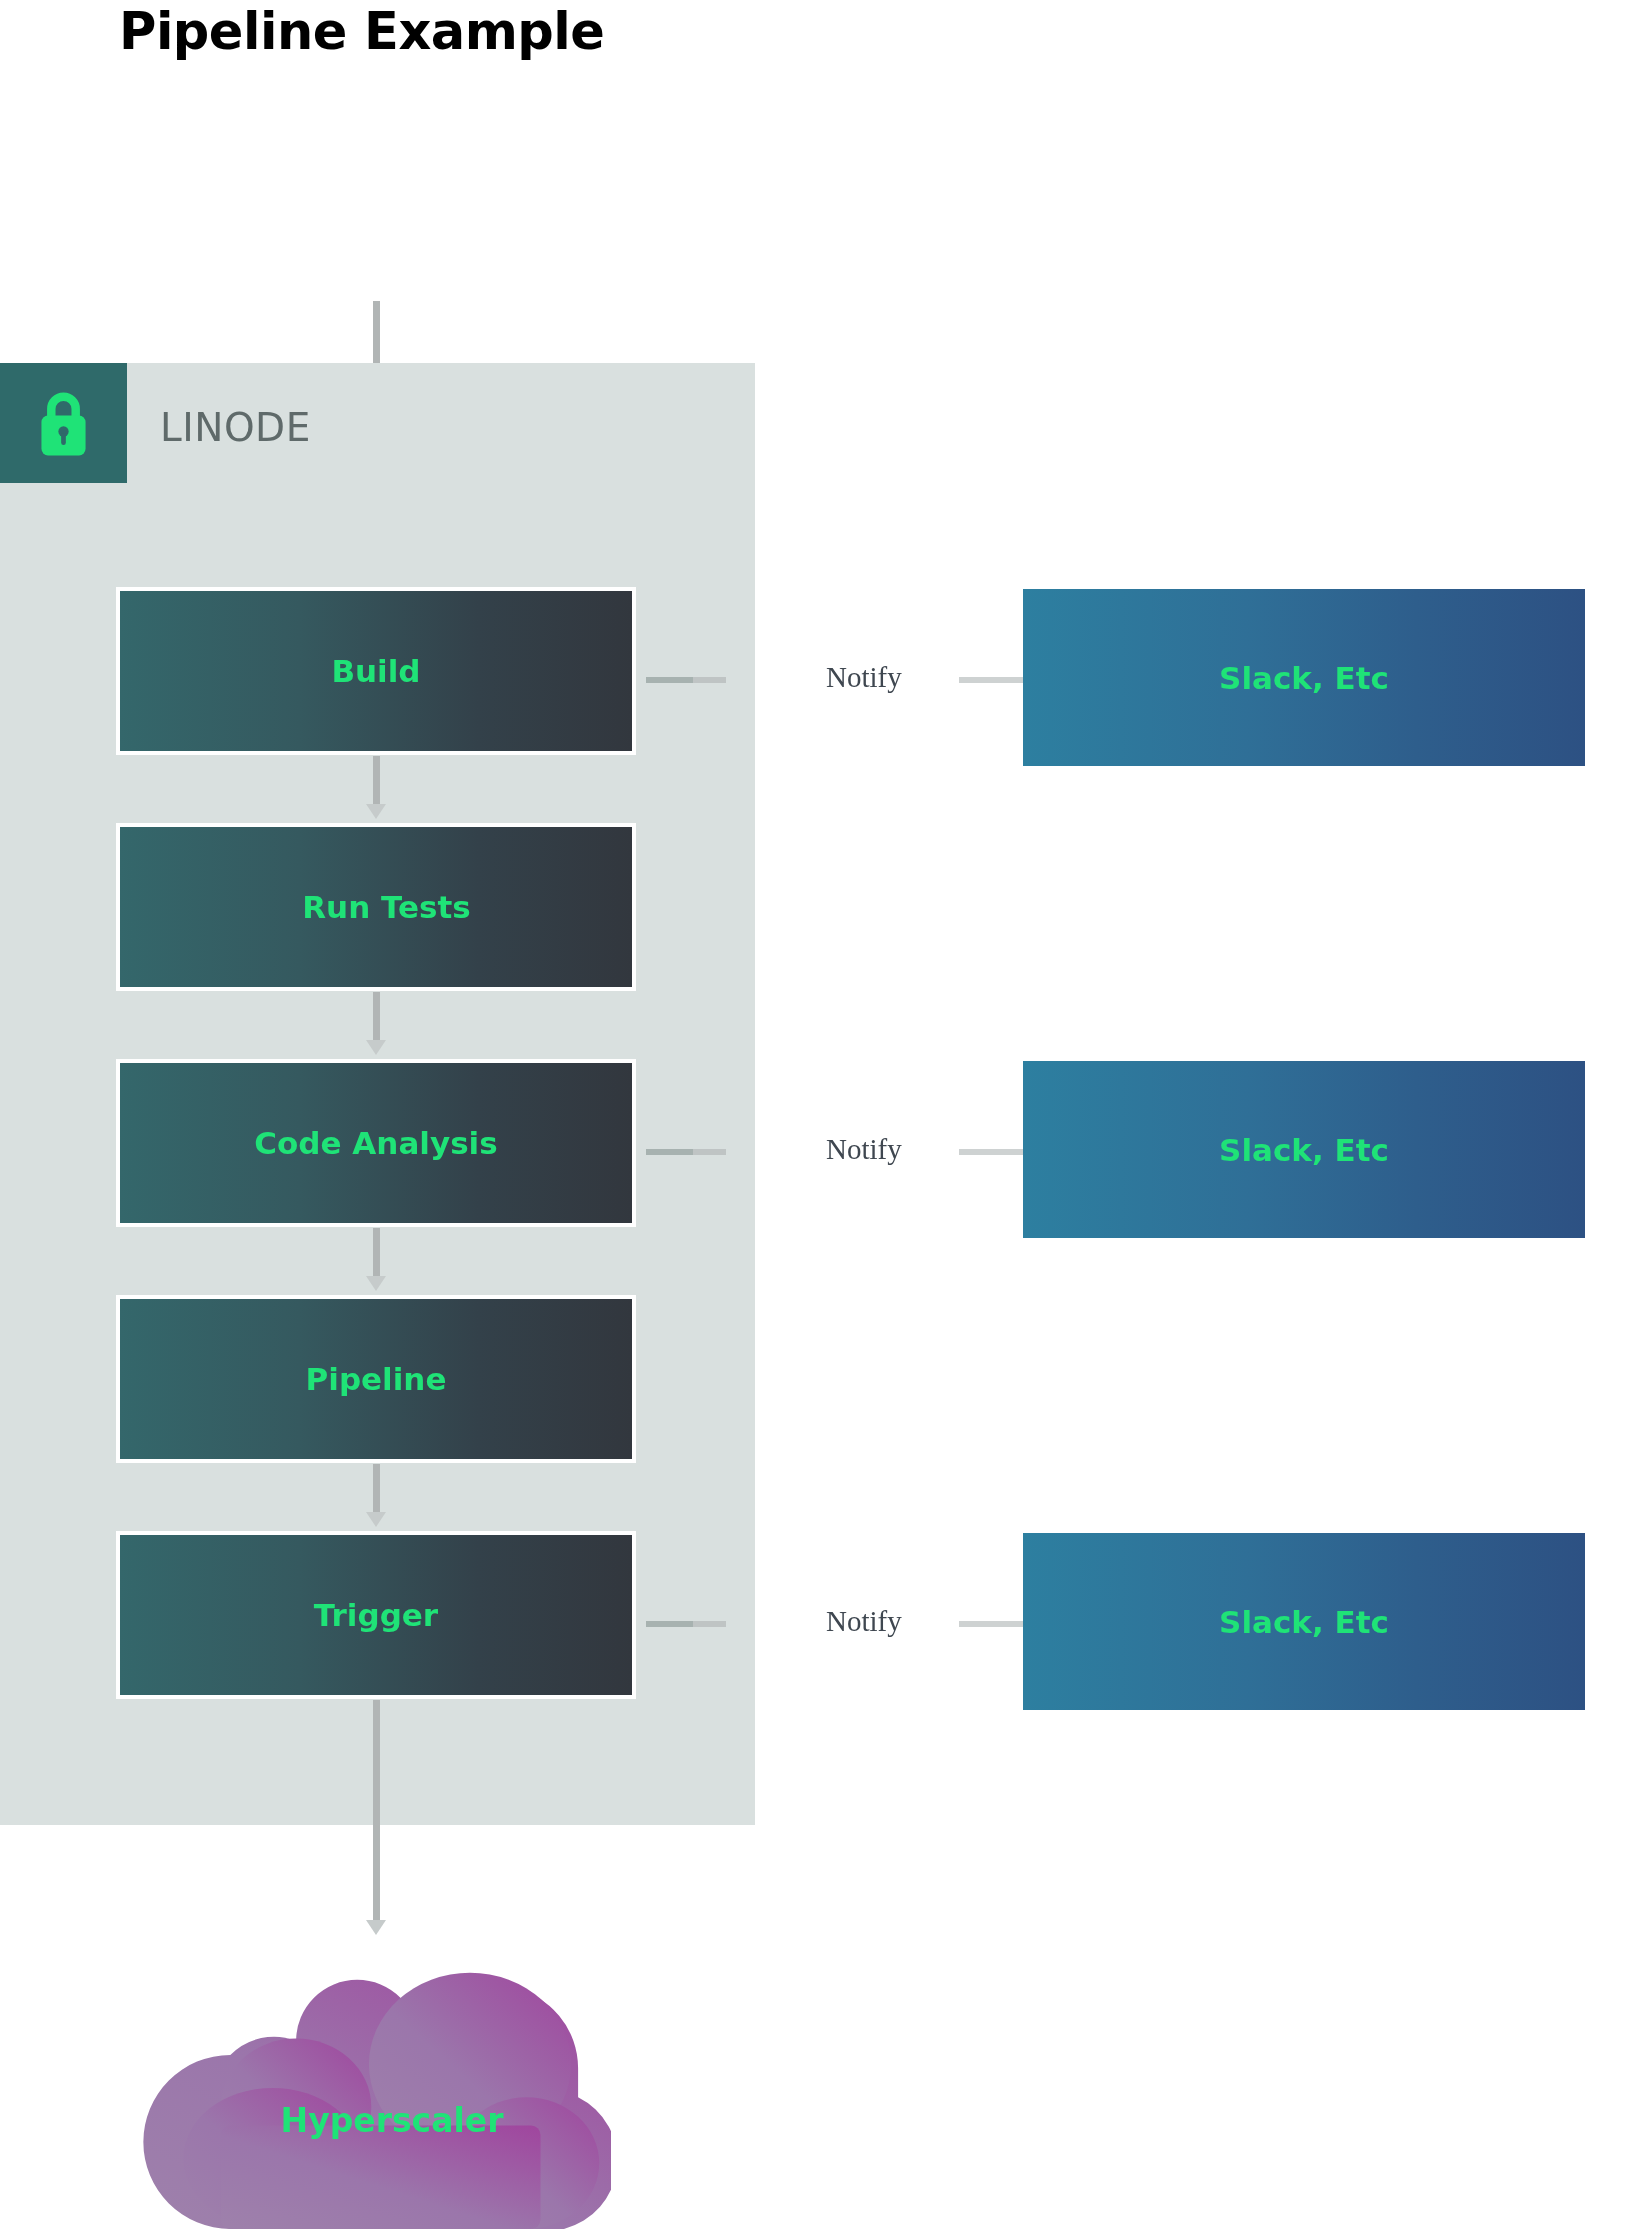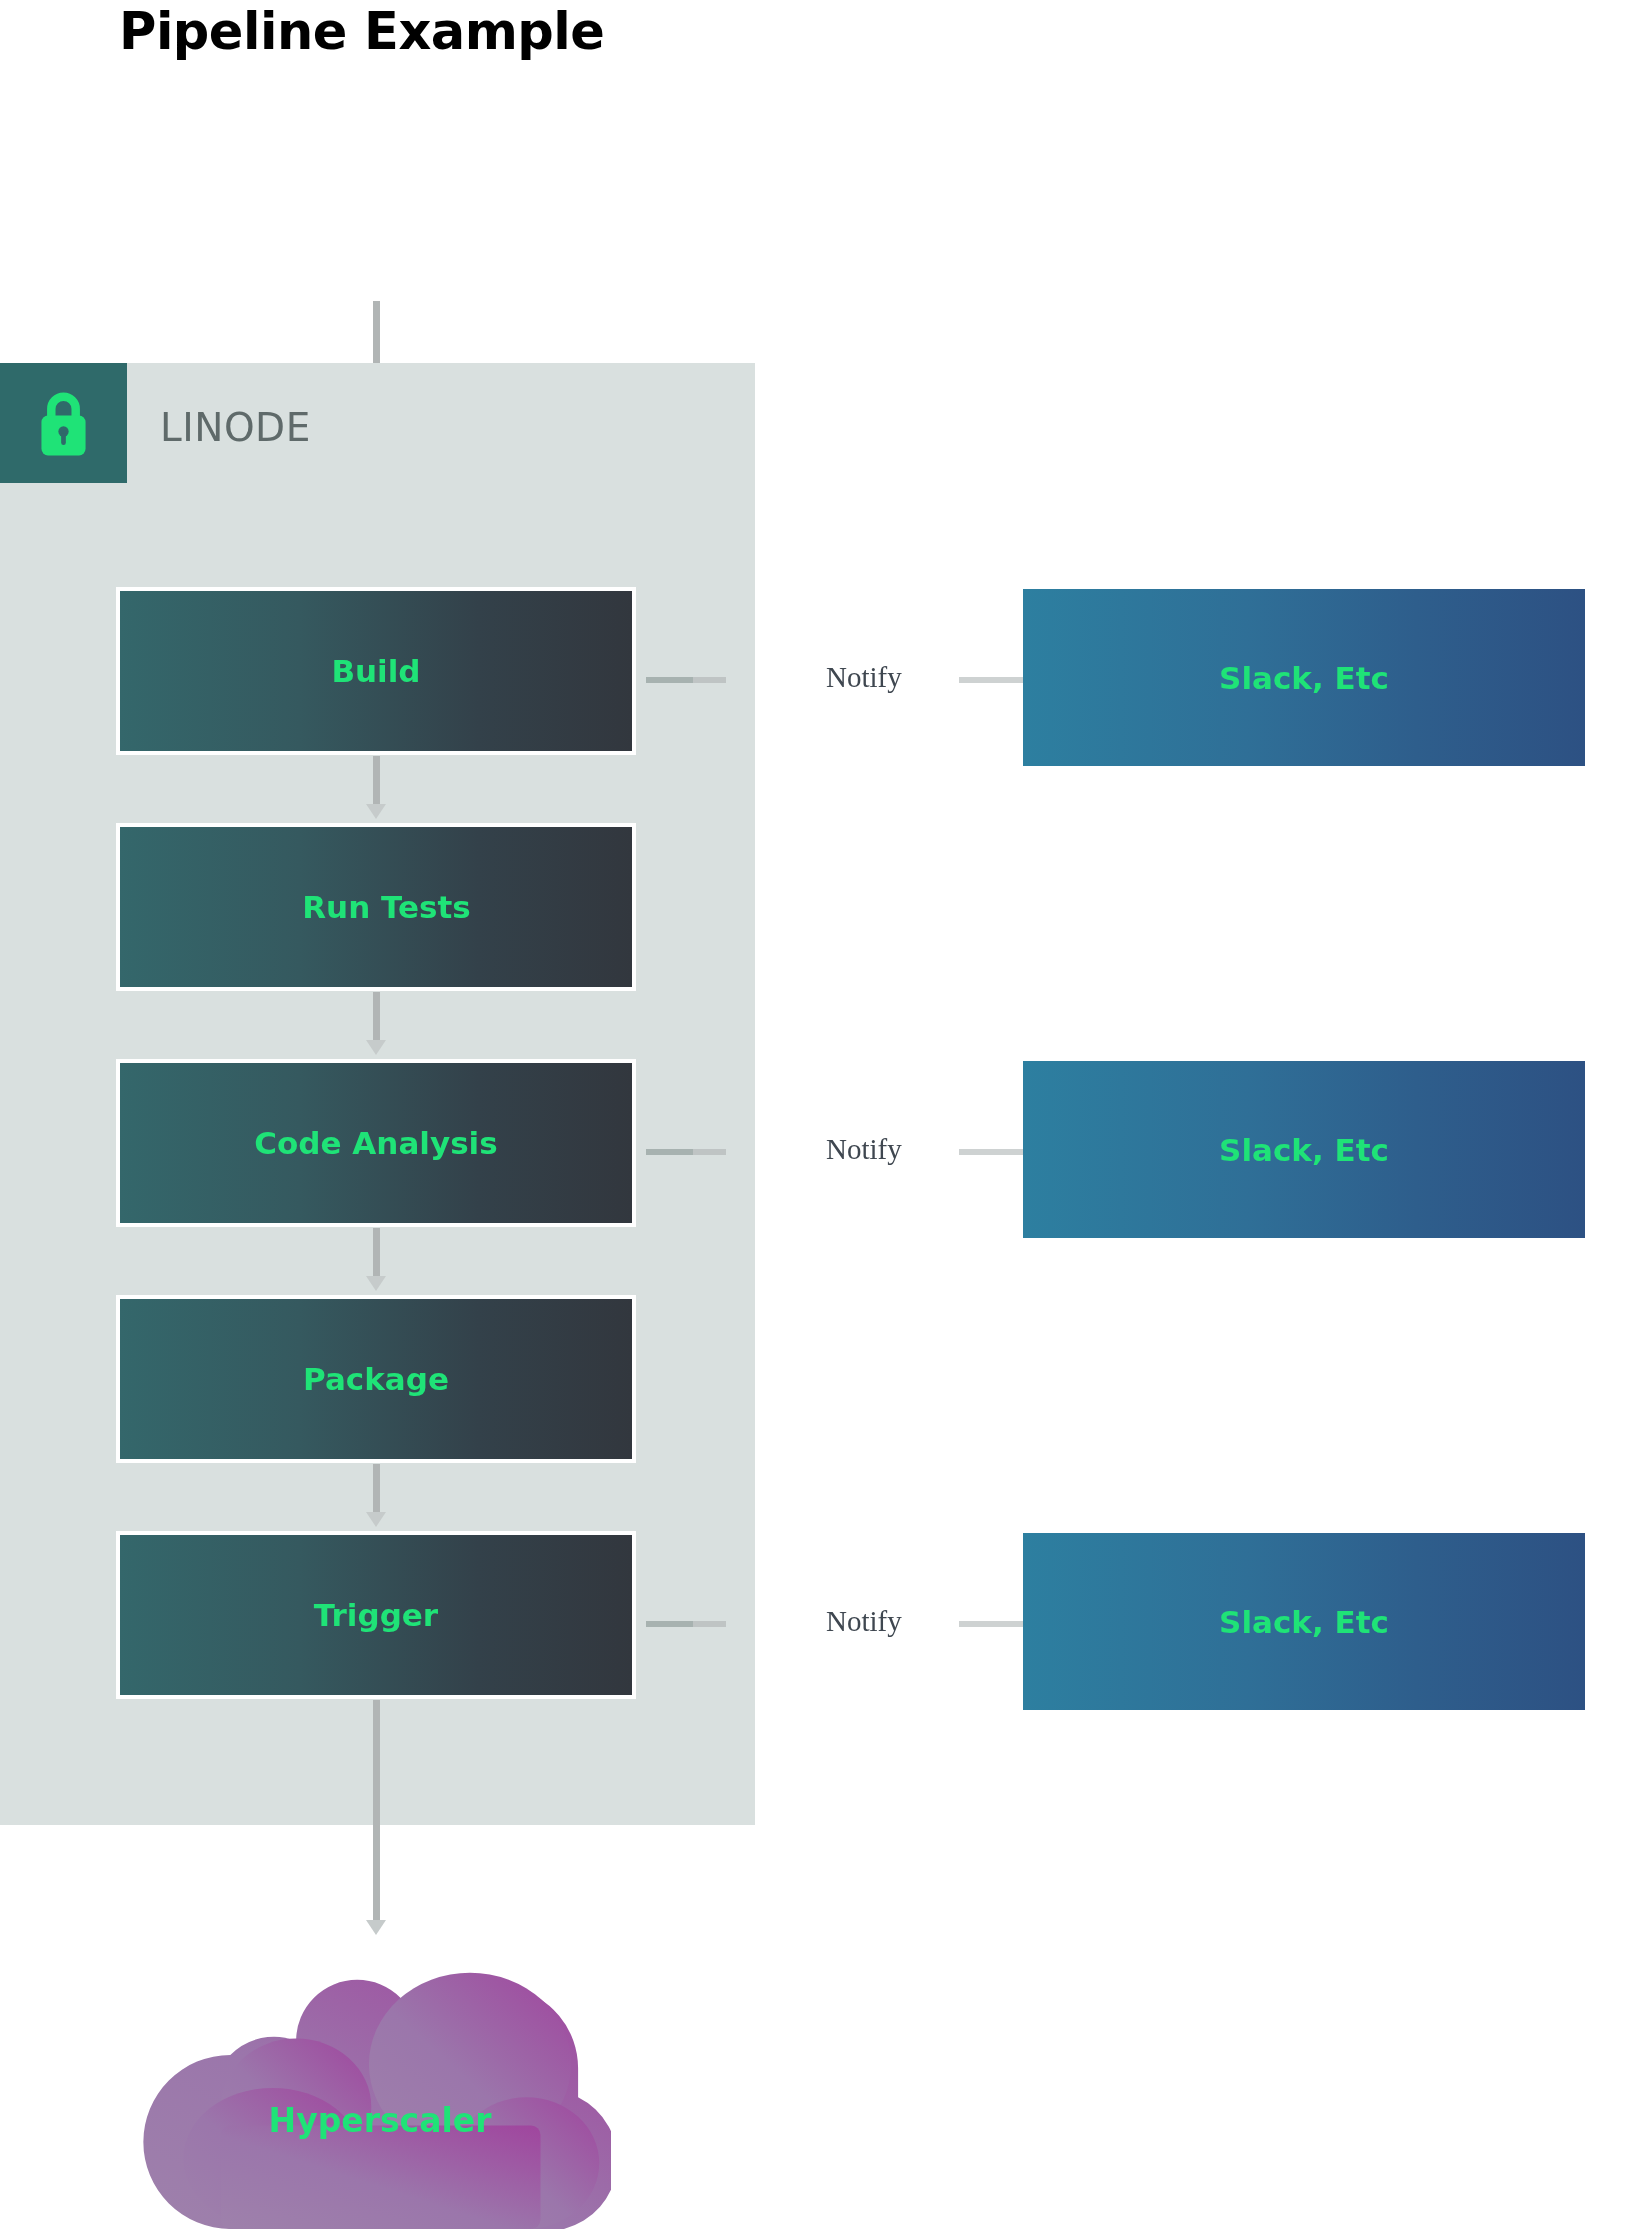--- a/index.html
+++ b/index.html
@@ -201,21 +201,21 @@
   
   .cloud-wrap {
     position: absolute;
     left: 141px;
     top: 1928px;
     width: 470px;
     height: 301px;
   }
   .cloud-label {
     position: absolute;
-    left: 4px;
+    left: 16px;
     top: 173px;
     width: 470px;
     text-align: center;
     font-family: "DejaVu Sans", sans-serif;
     font-size: 33px;
     font-weight: bold;
     color: #1fe377;
     white-space: nowrap;
     pointer-events: none;
   }
@@ -251,21 +251,21 @@
     <span class="stage-label">Run Tests</span>
   </div>
   <div class="v-arrow va-1"></div>
 
   <div class="stage-box framed pbox pbox-2">
     <span class="stage-label">Code Analysis</span>
   </div>
   <div class="v-arrow va-2"></div>
 
   <div class="stage-box framed pbox pbox-3">
-    <span class="stage-label">Package</span>
+    <span class="stage-label">Pipeline</span>
   </div>
   <div class="v-arrow va-3"></div>
 
   <div class="stage-box framed pbox pbox-4">
     <span class="stage-label">Trigger</span>
   </div>
   <div class="v-arrow va-cloud"></div>
 
   <div class="notify-line-a nrow-0"></div>
   <div class="notify-word nrow-0">Notify</div>

